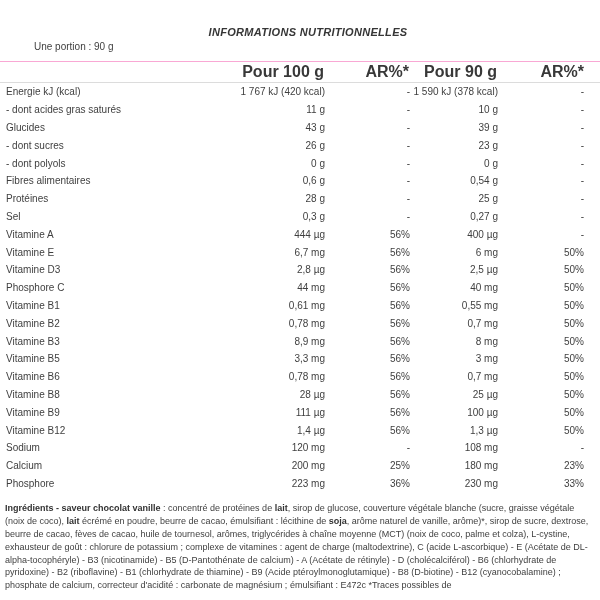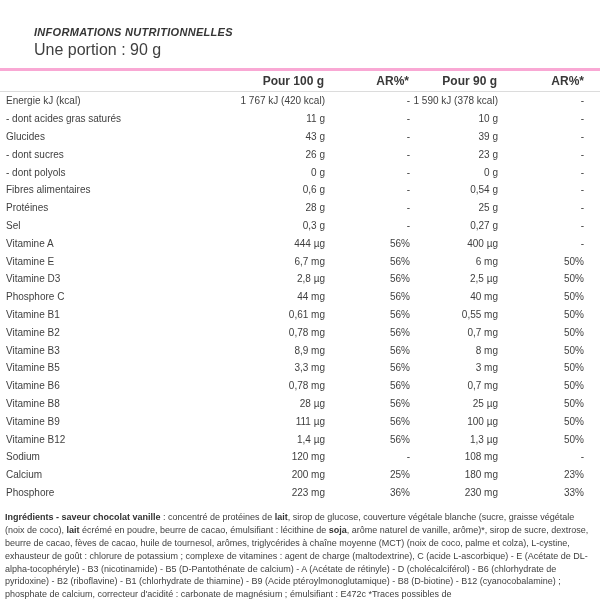--- a/index.html
+++ b/index.html
@@ -14,45 +14,46 @@
     font-family: "Liberation Sans", sans-serif;
     color: #3f3f3f;
     -webkit-font-smoothing: antialiased;
   }
   .page {
     width: 600px;
     height: 600px;
     position: relative;
   }
   .title {
-    margin: 26px 0 0 34px;
+    margin: 26px 0 0 16px;
     font-size: 11px;
     font-weight: bold;
     font-style: italic;
     letter-spacing: 0.3px;
     color: #363636;
+    text-align: center;
   }
   .portion {
     margin: 3px 0 0 34px;
-    font-size: 16px;
+    font-size: 10px;
     color: #3f3f3f;
   }
   table.nutrition {
     width: 600px;
     border-collapse: collapse;
     table-layout: fixed;
     margin-top: 9px;
     font-size: 10px;
     color: #3f3f3f;
   }
   table.nutrition thead th {
-    border-top: 3px solid #f9a8d4;
+    border-top: 1px solid #f9a8d4;
     border-bottom: 1px solid #dcdcdc;
     font-weight: bold;
-    font-size: 12px;
+    font-size: 16px;
     height: 18px;
     color: #383838;
     text-align: right;
     white-space: nowrap;
   }
   table.nutrition td {
     height: 17.8px;
     text-align: right;
     white-space: nowrap;
     padding: 0;

